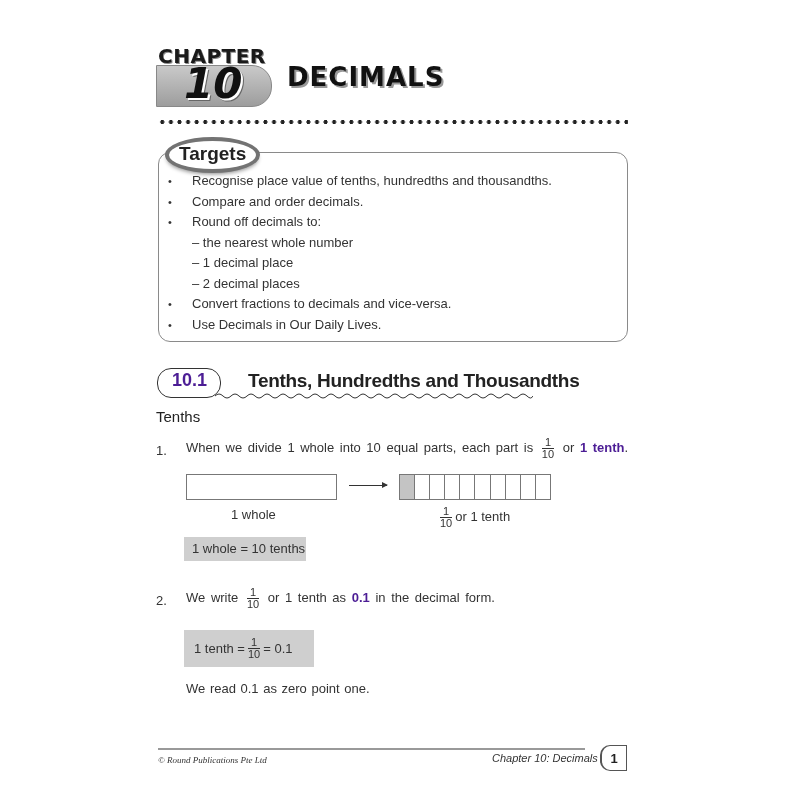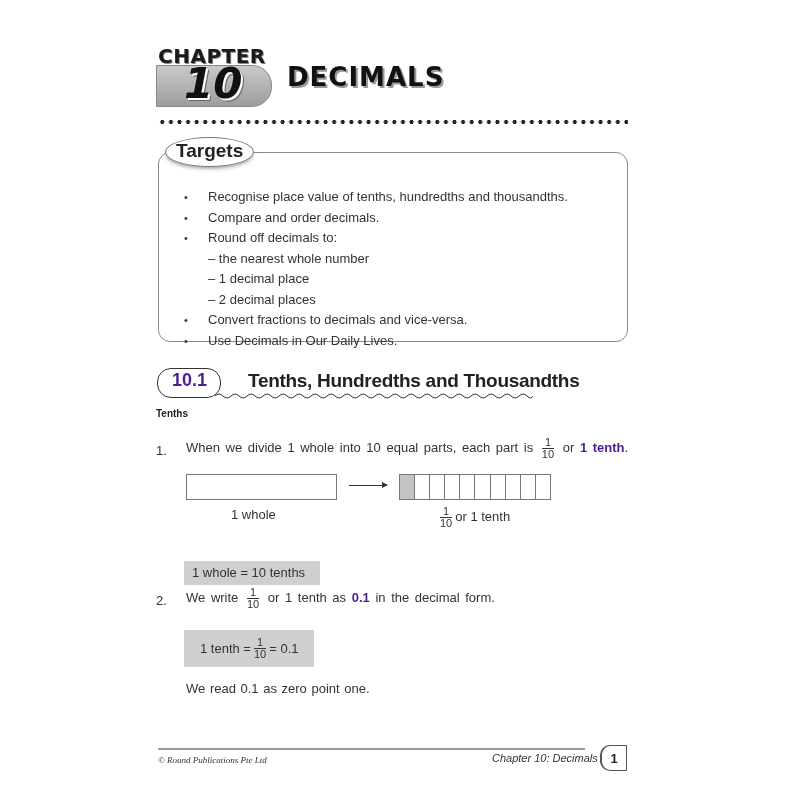--- a/index.html
+++ b/index.html
@@ -22,37 +22,37 @@
     text-shadow:2px 2px 0 #999; }
 
   .dots { left:158px; top:118px; width:470px; height:10px;
     background-image:radial-gradient(circle, #222 1.8px, transparent 2.2px);
     background-size:8.6px 8px; background-repeat:repeat-x; }
 
   
   .targets-box { left:158px; top:152px; width:468px; height:188px;
     border:1px solid #8a8a8a; border-radius:12px; }
   .targets-label { left:165px; top:137px; padding:2px 10px 4px 10px;
-    background:#fff; border:1px solid #737373; border-radius:50%;
+    background:#fff; border:4px solid #737373; border-radius:50%;
     font-weight:bold; font-size:19px; color:#222;
     box-shadow:0 3px 4px -2px #888; }
-  .targets-list { left:168px; top:171px; margin:16px; padding:0; list-style:none;
+  .targets-list { left:168px; top:171px; margin:0; padding:0; list-style:none;
     font-size:13px; color:#333; }
   .targets-list li { height:20.5px; line-height:20px; position:relative; padding-left:24px; }
   .targets-list li.b::before { content:"•"; position:absolute; left:0; top:0; font-size:11px; }
   .targets-list li.s { padding-left:24px; }
 
   
   .sec-bubble { left:157px; top:368px; width:62px; height:28px;
     border:1.5px solid #333; border-radius:14px; }
   .sec-num { left:172px; top:370px; font-weight:bold; font-size:18px; color:#4c1d95; }
   .sec-title { left:230px; top:370px; font-weight:bold; font-size:19px; color:#222; letter-spacing:-0.3px;margin-left:18px; }
   .wave { left:215px; top:392px; width:318px; height:8px; }
 
-  .sub-head { left:156px; top:408px; font-weight:bold; font-size:10px; color:#222; }
+  .sub-head { left:156px; top:408px; font-weight:normal; font-size:15px; color:#222; }
 
   .para { font-size:13px; color:#333; white-space:nowrap; }
   .num { font-size:13px; color:#333; }
   .frac { display:inline-block; vertical-align:middle; text-align:center; font-size:11px; line-height:11px; margin:0 3px; }
   .frac .n { display:block; border-bottom:1px solid #333; padding:0 1px; }
   .frac .d { display:block; }
   b { font-weight:bold; color:#4c1d95; }
 
   .whole-bar { left:186px; top:474px; width:149px; height:24px; border:1px solid #777; background:#fff; }
   .arrow { left:349px; top:485px; width:38px; height:1px; background:#333; }
@@ -120,32 +120,32 @@
   <div class="cell"></div>
   <div class="cell"></div>
   <div class="cell"></div>
   <div class="cell"></div>
 </div>
 <div class="abs para" style="left:231px; top:507px;">1 whole</div>
 <div class="abs para" style="left:437px; top:506px;">
   <span class="frac"><span class="n">1</span><span class="d">10</span></span><span>or 1 tenth</span>
 </div>
 
-<div class="abs gray-box" style="left:184px; top:537px; width:136px; height:24px; line-height:24px; padding-left:8px; box-sizing:border-box;margin-top:24px;">1 whole = 10 tenths</div>
+<div class="abs gray-box" style="left:184px; top:537px; width:122px; height:24px; line-height:24px; padding-left:8px; box-sizing:border-box;">1 whole = 10 tenths</div>
 
 <div class="abs num" style="left:156px; top:593px;">2.</div>
 <div class="abs para" style="left:186px; top:587px; word-spacing:2px;">
   <span>We write</span>
   <span class="frac"><span class="n">1</span><span class="d">10</span></span>
   <span>or 1 tenth as</span>
   <b>0.1</b>
   <span>in the decimal form.</span>
 </div>
 
-<div class="abs gray-box" style="left:184px; top:630px; width:130px; height:37px; display:flex; align-items:center; padding-left:16px; box-sizing:border-box;">
+<div class="abs gray-box" style="left:184px; top:630px; width:130px; height:37px; display:flex; align-items:center; padding-left:10px; box-sizing:border-box;">
   <span>1 tenth =</span>
   <span class="frac">
       <span class="n">1</span>
       <span class="d">10</span>
     </span>
   <span>= 0.1</span>
 </div>
 
 <div class="abs para" style="left:186px; top:681px; word-spacing:1px;">We read 0.1 as zero point one.</div>
 

